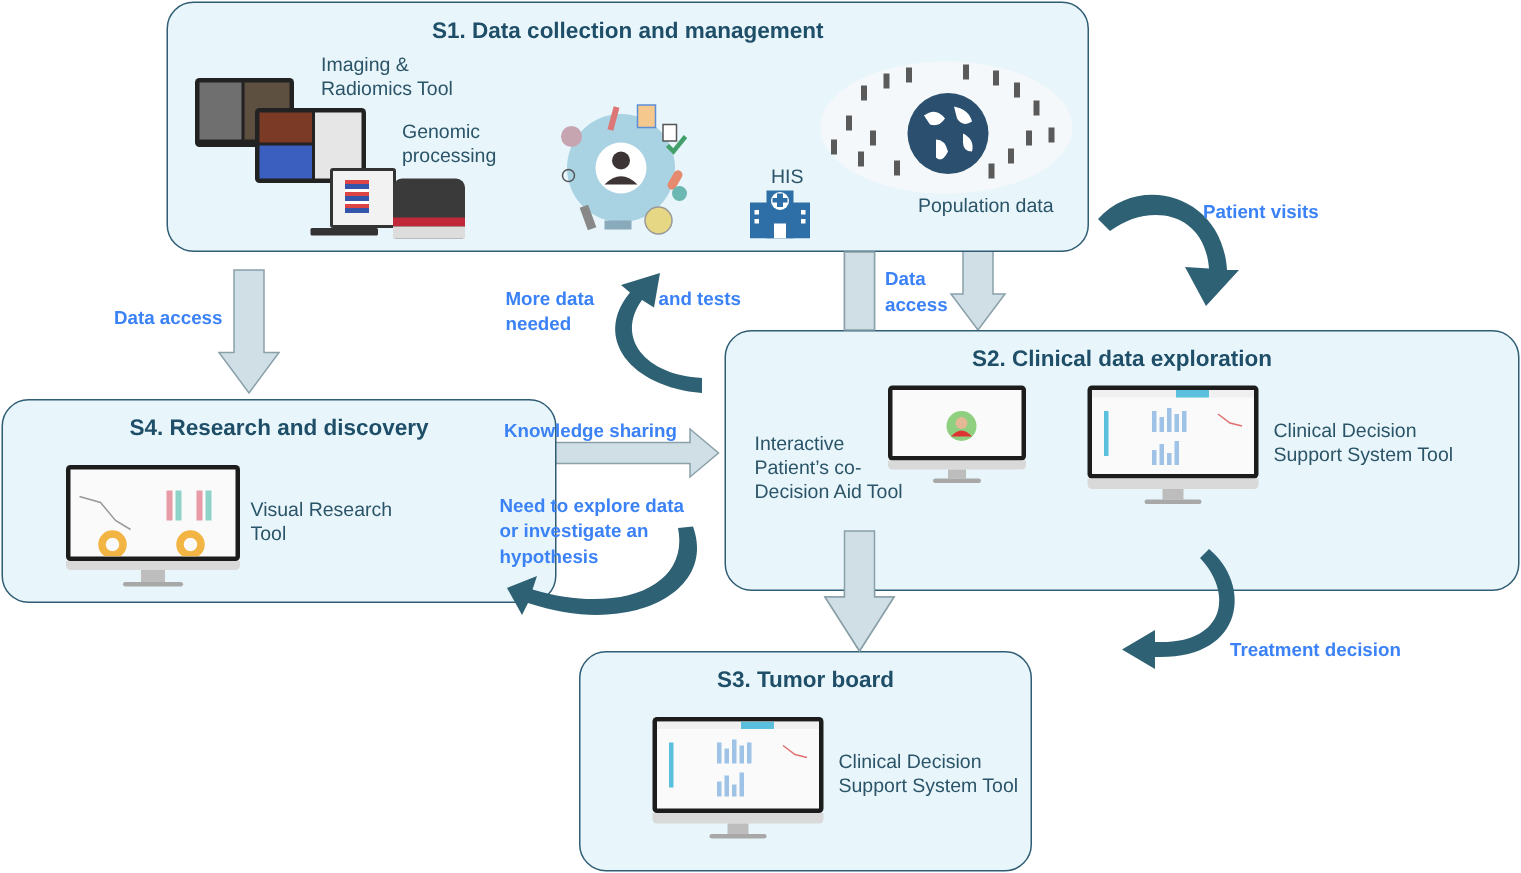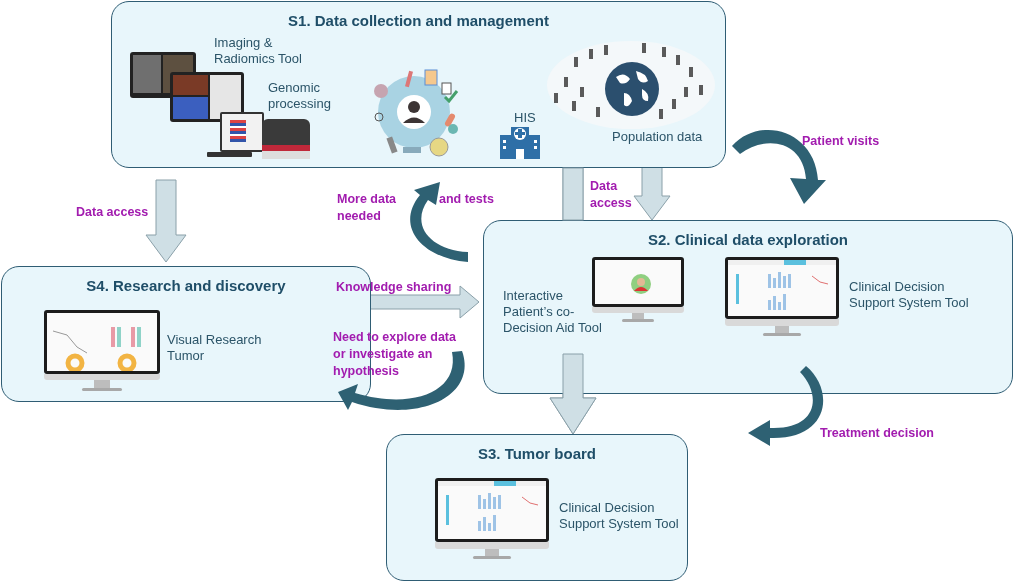--- a/index.html
+++ b/index.html
@@ -3,21 +3,21 @@
 <meta charset="utf-8">
 <style>
   html, body { margin:0; padding:0; background:#ffffff; }
   body { width:1014px; height:582px; position:relative; overflow:hidden;
          font-family:"Liberation Sans", "DejaVu Sans", sans-serif; }
   .box { position:absolute; background:#e8f6fb; border:1.5px solid #2f5d74;
          border-radius:18px; box-sizing:border-box;padding-left:30px; }
   .box-title { position:absolute; left:0; right:0; text-align:center;
                font-weight:bold; font-size:15px; color:#1f4e68; }
   .lbl { position:absolute; font-size:13px; color:#2b5468; line-height:16px; }
-  .glbl { position:absolute; font-size:12.5px; font-weight:bold; color:#a21caf; line-height:17px; }
+  .glbl { position:absolute; font-size:12.5px; font-weight:bold; color:#3b82f6; line-height:17px; }
   svg.overlay { position:absolute; left:0; top:0; }
   .monitor { position:absolute; }
   .monitor .screen { position:absolute; left:0; top:0; right:0; background:#1c1c1c; border-radius:3px; }
   .monitor .display { position:absolute; left:3px; top:3px; right:3px; bottom:3px; background:#fafafa; overflow:hidden; }
   .monitor .chin { position:absolute; left:0; right:0; background:#d9d9d9; border-radius:0 0 3px 3px; }
   .monitor .stand { position:absolute; background:#bdbdbd; }
   .monitor .base { position:absolute; height:3px; background:#a8a8a8; border-radius:2px; }
 </style>
 </head>
 <body>
@@ -135,21 +135,21 @@
           <circle cx="80" cy="50" r="7" fill="none" stroke="#f2b443" stroke-width="5"></circle>
         </svg>
       </div>
     </div>
     <div class="chin" style="top:64px; height:6px;"></div>
     <div class="stand" style="left:50px; top:70px; width:16px; height:8px;"></div>
     <div class="base" style="left:38px; top:78px; width:40px;"></div>
   </div>
   <div class="lbl" style="left:165px; top:65px;">
     <div>Visual Research</div>
-    <div>Tumor</div>
+    <div>Tool</div>
   </div>
 </div>
 
 <div class="box" style="left:483px; top:220px; width:530px; height:174px;">
   <div class="box-title" style="top:10px;">S2. Clinical data exploration</div>
   <div class="monitor" style="left:108px; top:36px; width:92px; height:66px;">
     <div class="screen" style="height:50px;">
       <div class="display">
         <svg width="86" height="44">
           <circle cx="46" cy="24" r="10" fill="#8fcf80"></circle>

